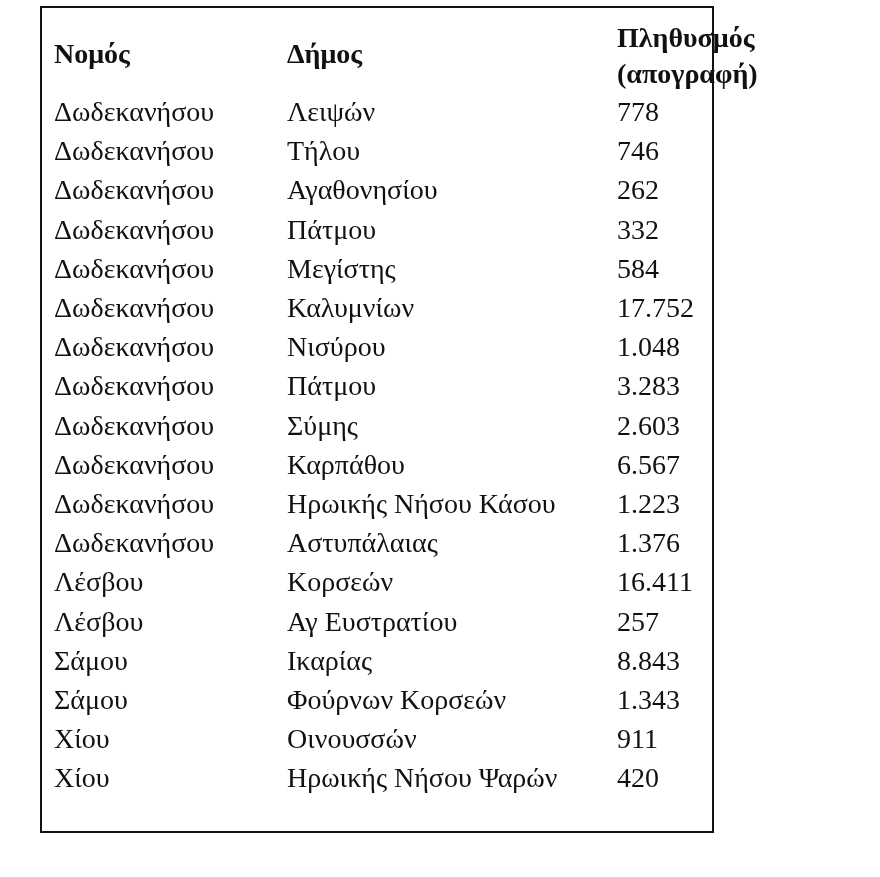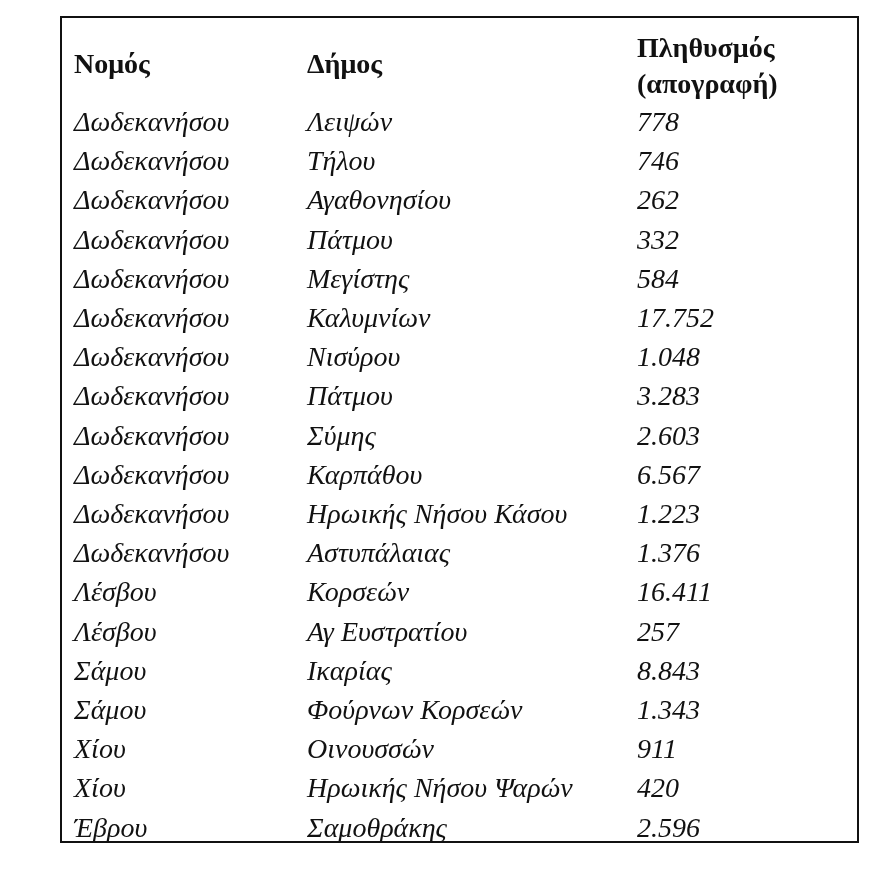--- a/index.html
+++ b/index.html
@@ -11,26 +11,25 @@
       width: 880px;
       height: 877px;
       position: relative;
       overflow: hidden;
       font-family: "Liberation Serif", "DejaVu Serif", serif;
       color: #111111;
     }
     .frame {
       position: absolute;
       left: 40px;
-      top: 16px;
-      width: 799px;
+      top: 6px;
+      width: 674px;
       height: 827px;
       border: 2px solid #111111;
       box-sizing: border-box;
-      margin-left: 20px;
     }
     table {
       position: absolute;
       left: 12px;
       top: 8px;
       border-collapse: collapse;
       width: 775px;
     }
     th, td {
       padding: 0;
@@ -47,21 +46,21 @@
     }
     th.h-nomos { width: 233px; }
     th.h-dimos { width: 330px; }
     th.h-pop {
       line-height: 36px;
     }
     thead tr { height: 76px; }
     th.h-nomos, th.h-dimos {
       vertical-align: middle;
     }
-    td { font-weight: normal; font-style: italic; }
+    td { font-weight: normal; }
   </style>
 </head>
 <body>
 
 <div class="frame">
   <table>
     <thead>
       <tr>
         <th class="h-nomos">Νομός</th>
         <th class="h-dimos">Δήμος</th>
@@ -155,20 +154,15 @@
       <tr>
           <td>Χίου</td>
           <td>Οινουσσών</td>
           <td class="num">911</td>
         </tr>
       <tr>
           <td>Χίου</td>
           <td>Ηρωικής Νήσου Ψαρών</td>
           <td class="num">420</td>
         </tr>
-      <tr>
-          <td>Έβρου</td>
-          <td>Σαμοθράκης</td>
-          <td class="num">2.596</td>
-        </tr>
     </tbody>
   </table>
 </div>
 
 </body></html>

